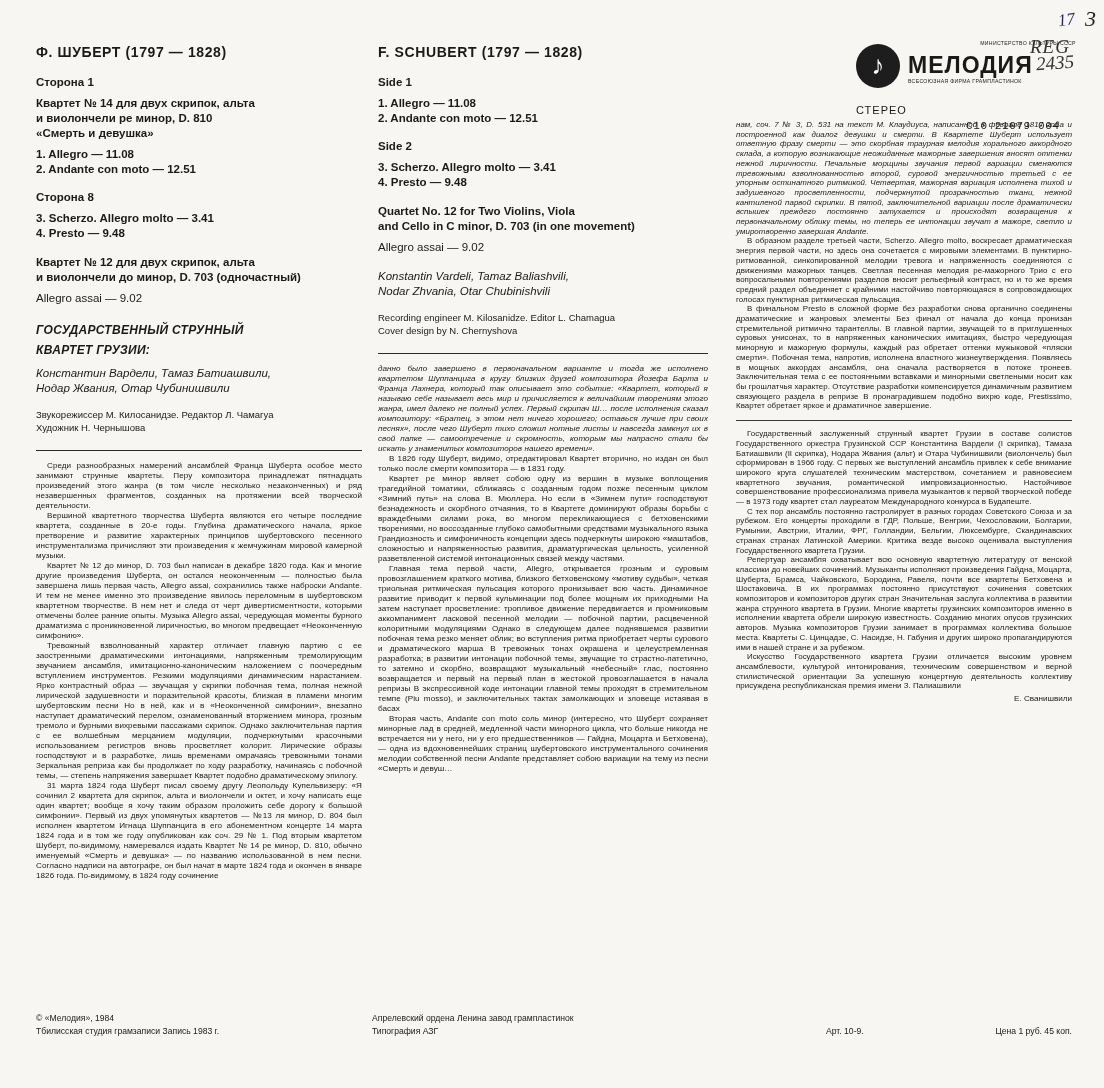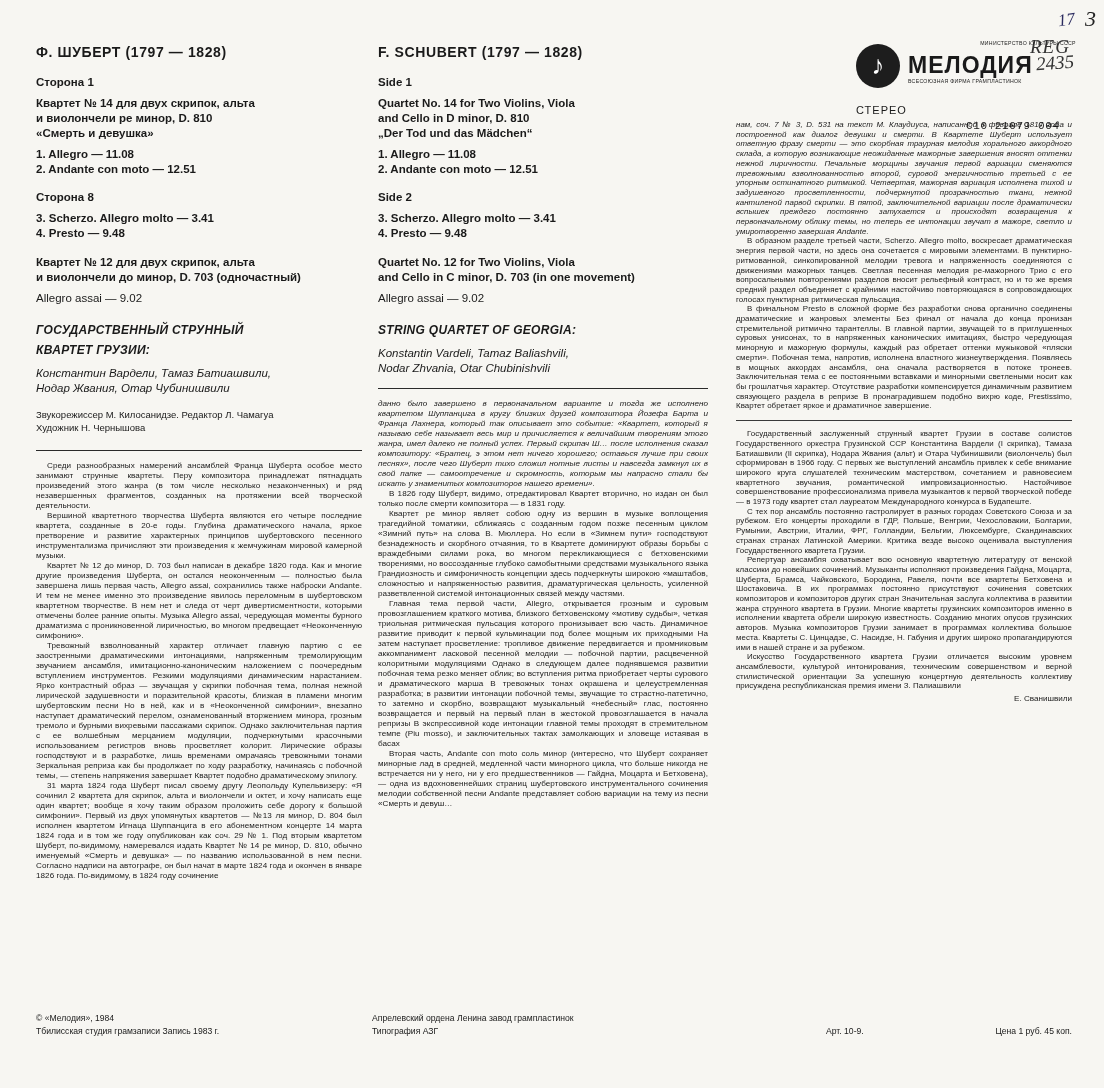--- a/index.html
+++ b/index.html
@@ -199,42 +199,40 @@
     <p class="body-text">Квартет № 12 до минор, D. 703 был написан в декабре 1820 года. Как и многие другие произведения Шуберта, он остался неоконченным — полностью была завершена лишь первая часть, Allegro assai, сохранились также наброски Andante. И тем не менее именно это произведение явилось переломным в шубертовском квартетном творчестве. В нем нет и следа от черт дивертисментности, которыми отмечены более ранние опыты. Музыка Allegro assai, чередующая моменты бурного драматизма с проникновенной лиричностью, во многом предвещает «Неоконченную симфонию».</p>
     <p class="body-text">Тревожный взволнованный характер отличает главную партию с ее заостренными драматическими интонациями, напряженным тремолирующим звучанием ансамбля, имитационно-каноническим наложением с поочередным вступлением инструментов. Резкими модуляциями динамическим нарастанием. Ярко контрастный образ — звучащая у скрипки побочная тема, полная нежной лирической задушевности и поразительной красоты, близкая в пламени многим шубертовским песни Но в ней, как и в «Неоконченной симфонии», внезапно наступает драматический перелом, ознаменованный вторжением минора, грозным тремоло и бурными вихревыми пассажами скрипок. Однако заключительная партия с ее волшебным мерцанием модуляции, подчеркнутыми красочными использованием регистров вновь просветляет колорит. Лирические образы господствуют и в разработке, лишь временами омрачаясь тревожными тонами Зеркальная реприза как бы продолжает по ходу разработку, начинаясь с побочной темы, — степень напряжения завершает Квартет подобно драматическому эпилогу.</p>
     <p class="body-text">31 марта 1824 года Шуберт писал своему другу Леопольду Купельвизеру: «Я сочинил 2 квартета для скрипок, альта и виолончели и октет, и хочу написать еще один квартет; вообще я хочу таким образом проложить себе дорогу к большой симфонии». Первый из двух упомянутых квартетов — №13 ля минор, D. 804 был исполнен квартетом Игнаца Шуппанцига в его абонементном концерте 14 марта 1824 года и в том же году опубликован как соч. 29 № 1. Под вторым квартетом Шуберт, по-видимому, намеревался издать Квартет № 14 ре минор, D. 810, обычно именуемый «Смерть и девушка» — по названию использованной в нем песни. Согласно надписи на автографе, он был начат в марте 1824 года и окончен в январе 1826 года. По-видимому, в 1824 году сочинение</p>
   </div>
 
   <div class="col col2">
     <div class="head-composer">F. SCHUBERT (1797 — 1828)</div>
 
     <div class="blk">
       <div class="side-label">Side 1</div>
-      <div class="work-title" style="white-space:pre-line">Quartet No. 14 for Two Violins, Viola
-and Cello in D minor, D. 810
-„Der Tod und das Mädchen“</div>
       <div class="track">1. Allegro — 11.08</div>
       <div class="track">2. Andante con moto — 12.51</div>
     </div>
 
     <div class="blk">
       <div class="side-label">Side 2</div>
       <div class="track">3. Scherzo. Allegro molto — 3.41</div>
       <div class="track">4. Presto — 9.48</div>
     </div>
 
     <div class="blk">
       <div class="work-title" style="white-space:pre-line">Quartet No. 12 for Two Violins, Viola
 and Cello in C minor, D. 703 (in one movement)</div>
       <div class="track" style="font-weight:normal">Allegro assai — 9.02</div>
     </div>
 
-    <div class="ens-name">STRING QUARTET OF GEORGIA:</div>
     <div class="ens-members" style="white-space:pre-line">Konstantin Vardeli, Tamaz Baliashvili,
 Nodar Zhvania, Otar Chubinishvili</div>
+    <div class="credits" style="white-space:pre-line">Recording engineer M. Kilosanidze. Editor L. Chamagua
+Cover design by N. Chernyshova</div>
 
     <hr class="rule">
 
     <p class="body-text noind">данно было завершено в первоначальном варианте и тогда же исполнено квартетом Шуппанцига в кругу близких друзей композитора Йозефа Барта и Франца Лахнера, который так описывает это событие: «Квартет, который я называю себе называет весь мир и причисляется к величайшим творениям этого жанра, имел далеко не полный успех. Первый скрипач Ш… после исполнения сказал композитору: «Братец, э этом нет ничего хорошего; оставься лучше при своих песнях», после чего Шуберт тихо сложил нотные листы и навсегда замкнул их в свой папке — самоотречение и скромность, которым мы напрасно стали бы искать у знаменитых композиторов нашего времени».</p>
     <p class="body-text">В 1826 году Шуберт, видимо, отредактировал Квартет вторично, но издан он был только после смерти композитора — в 1831 году.</p>
     <p class="body-text">Квартет ре минор являет собою одну из вершин в музыке воплощения трагедийной томатики, сближаясь с созданным годом позже песенным циклом «Зимний путь» на слова В. Мюллера. Но если в «Зимнем пути» господствуют безнадежность и скорбного отчаяния, то в Квартете доминируют образы борьбы с враждебными силами рока, во многом перекликающиеся с бетховенскими творениями, но воссозданные глубоко самобытными средствами музыкального языка Грандиозность и симфоничность концепции здесь подчеркнуты широкою «маштабов, сложностью и напряженностью развития, драматургическая цельность, усиленной разветвленной системой интонационных связей между частями.</p>
     <p class="body-text">Главная тема первой части, Allegro, открывается грозным и суровым провозглашением краткого мотива, близкого бетховенскому «мотиву судьбы», четкая триольная ритмическая пульсация которого пронизывает всю часть. Динамичное развитие приводит к первой кульминации под более мощным их приходными На затем наступает просветление: тропливое движение передвигается и промниковым аккомпанимент ласковой песенной мелодии — побочной партии, расцвеченной колоритными модуляциями Однако в следующем далее поднявшемся развитии побочная тема резко меняет облик; во вступления ритма приобретает черты сурового и драматического марша В тревожных тонах окрашена и целеустремленная разработка; в развитии интонации побочной темы, звучащие то страстно-патетично, то затемно и скорбно, возвращают музыкальный «небесный» глас, постоянно возвращается и первый на первый план в жестокой провозглашается в начала репризы В экспрессивной коде интонации главной темы проходят в стремительном темпе (Piu mosso), и заключительных тактах замолкающих и зловеще истаявая в басах</p>
     <p class="body-text">Вторая часть, Andante con moto соль минор (интересно, что Шуберт сохраняет минорные лад в средней, медленной части минорного цикла, что больше никогда не встречается ни у него, ни у его предшественников — Гайдна, Моцарта и Бетховена), — одна из вдохновеннейших страниц шубертовского инструментального сочинения мелодии собственной песни Andante представляет собою вариации на тему из песни «Смерть и девуш…</p>
   </div>
 

